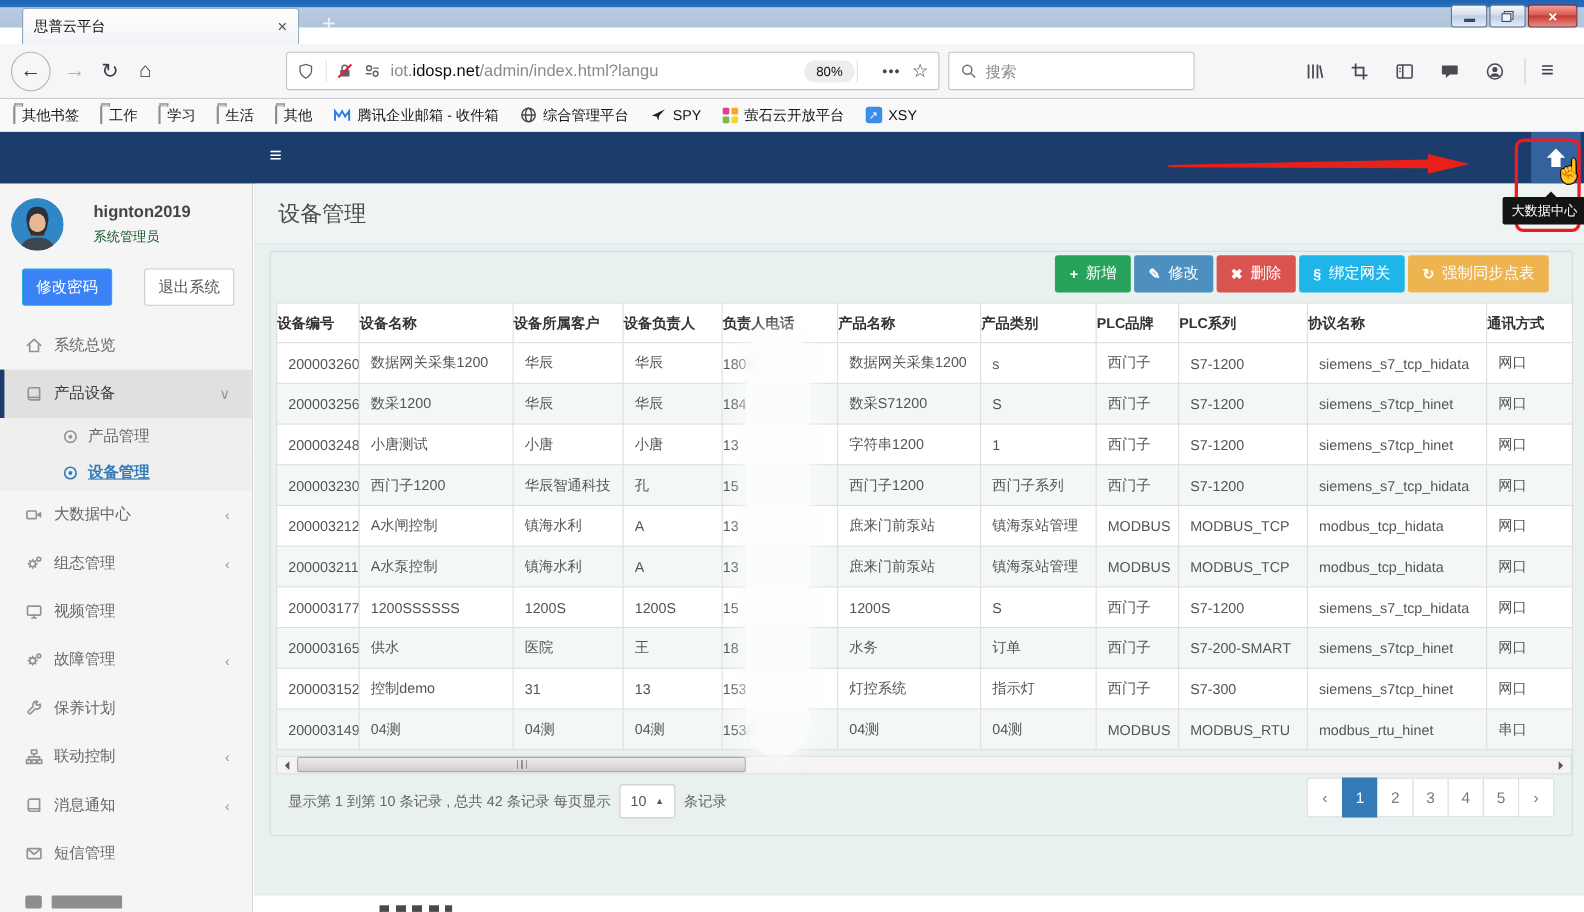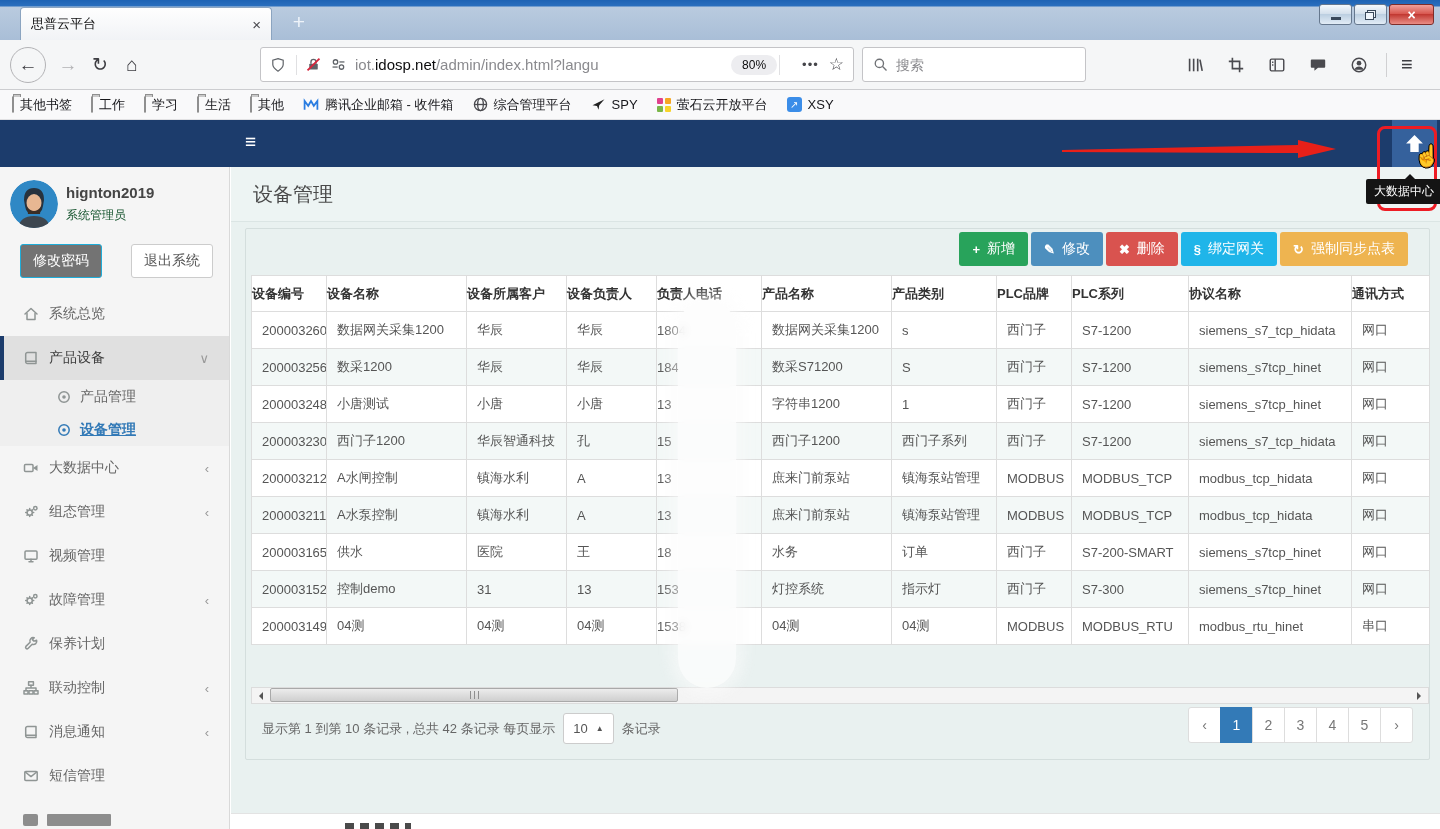--- a/index.html
+++ b/index.html
@@ -1,20 +1,20 @@
 <!DOCTYPE html>
 <html><head>
 <meta charset="utf-8">
 <style>
   * { margin:0; padding:0; box-sizing:border-box; }
   body { font-family:"Liberation Sans", sans-serif; background:#fff; }
   .screen { position:relative; width:1440px; height:829px; overflow:hidden; background:#fff; }
 
   
-  .titlebar { position:absolute; top:0; left:0; right:0; height:48px;
+  .titlebar { position:absolute; top:0; left:0; right:0; height:25px;
     background:linear-gradient(180deg,#1e63b4 0,#2a6fbe 6px,#b9cbdf 7px,#a9bed7 40px); }
   .tab { position:absolute; left:20px; top:7px; width:252px; height:33px;
     background:linear-gradient(#fefefe,#f1f3f6); border:1px solid #8ba4c0; border-bottom:none;
     border-radius:4px 4px 0 0; display:flex; align-items:center; padding:0 10px; }
   .tab-title { flex:1; font-size:13px; color:#0c0c0d; }
   .tab-close { font-size:15px; color:#4a4a4f; line-height:1; }
   .new-tab { position:absolute; left:284px; top:10px; width:30px; height:28px; text-align:center;
     font-size:21px; color:#eef3f9; border-radius:3px 3px 0 0; }
   .win-controls { position:absolute; top:4px; right:6px; display:flex; gap:2px; }
   .wbtn { height:21px; border:1px solid #66788e; border-radius:3px;
@@ -69,26 +69,26 @@
     font-size:10px; display:flex; align-items:center; justify-content:center; }
 
   
   .app-header { position:absolute; top:120px; left:0; right:0; height:47px; background:#1c3c6c; }
   .hamburger { position:absolute; left:245px; top:11px; color:#fff; font-size:19px; }
   .bigdata-btn { position:absolute; right:3px; top:0; width:45px; height:47px; background:#35619c;
     display:flex; align-items:center; justify-content:center; }
 
   .sidebar { position:absolute; top:167px; left:0; width:230px; bottom:0; background:#f5f5f5;
     border-right:1px solid #d9d9d9; overflow:hidden; }
-  .user-panel { display:flex; gap:8px; padding:13px 10px 6px 10px; align-items:center; }
+  .user-panel { display:flex; gap:27px; padding:13px 10px 6px 10px; align-items:center; }
   .avatar { width:48px; height:48px; border-radius:50%; overflow:hidden; flex:none; }
   .uname { font-size:15px; font-weight:bold; color:#454545; margin-bottom:6px; }
   .urole { font-size:12px; color:#14532d; }
   .user-btns { display:flex; gap:29px; padding:10px 12px 14px 20px; }
-  .btn-pwd { background:#737373; color:#fff; border:1px solid #1fadd9; font-size:14px;
+  .btn-pwd { background:#3b82f6; color:#fff; border:1px solid #1fadd9; font-size:14px;
     padding:7px 12px; border-radius:3px; }
   .btn-out { background:#fff; color:#555; border:1px solid #ccc; font-size:14px;
     padding:7px 12px; border-radius:3px; }
   .menu { list-style:none; }
   .mi { display:flex; align-items:center; height:44px; padding-left:23px; color:#666;
     font-size:14px; position:relative; }
   .mi .mic { width:26px; color:#8f9594; display:flex; align-items:center; }
   .mi .arrow { position:absolute; right:20px; color:#999; font-size:13px; }
   .mi.active { background:#e0e0e0; border-left:4px solid #1c3c6c; padding-left:19px; color:#3c3c3c; }
   .mi.sub { height:33px; padding-left:56px; background:#efefef; font-size:14px; }
@@ -635,20 +635,35 @@
                 <div class="phone"><span>13</span><span></span></div>
               </td>
               <td>庶来门前泵站</td>
               <td>镇海泵站管理</td>
               <td>MODBUS</td>
               <td>MODBUS_TCP</td>
               <td>modbus_tcp_hidata</td>
               <td>网口</td>
             </tr>
             <tr>
+              <td>200003177</td>
+              <td>1200SSSSSS</td>
+              <td>1200S</td>
+              <td>1200S</td>
+              <td class="phone-cell">
+                <div class="phone"><span>15</span><span></span></div>
+              </td>
+              <td>1200S</td>
+              <td>S</td>
+              <td>西门子</td>
+              <td>S7-1200</td>
+              <td>siemens_s7_tcp_hidata</td>
+              <td>网口</td>
+            </tr>
+            <tr>
               <td>200003165</td>
               <td>供水</td>
               <td>医院</td>
               <td>王</td>
               <td class="phone-cell">
                 <div class="phone"><span>18</span><span></span></div>
               </td>
               <td>水务</td>
               <td>订单</td>
               <td>西门子</td>

